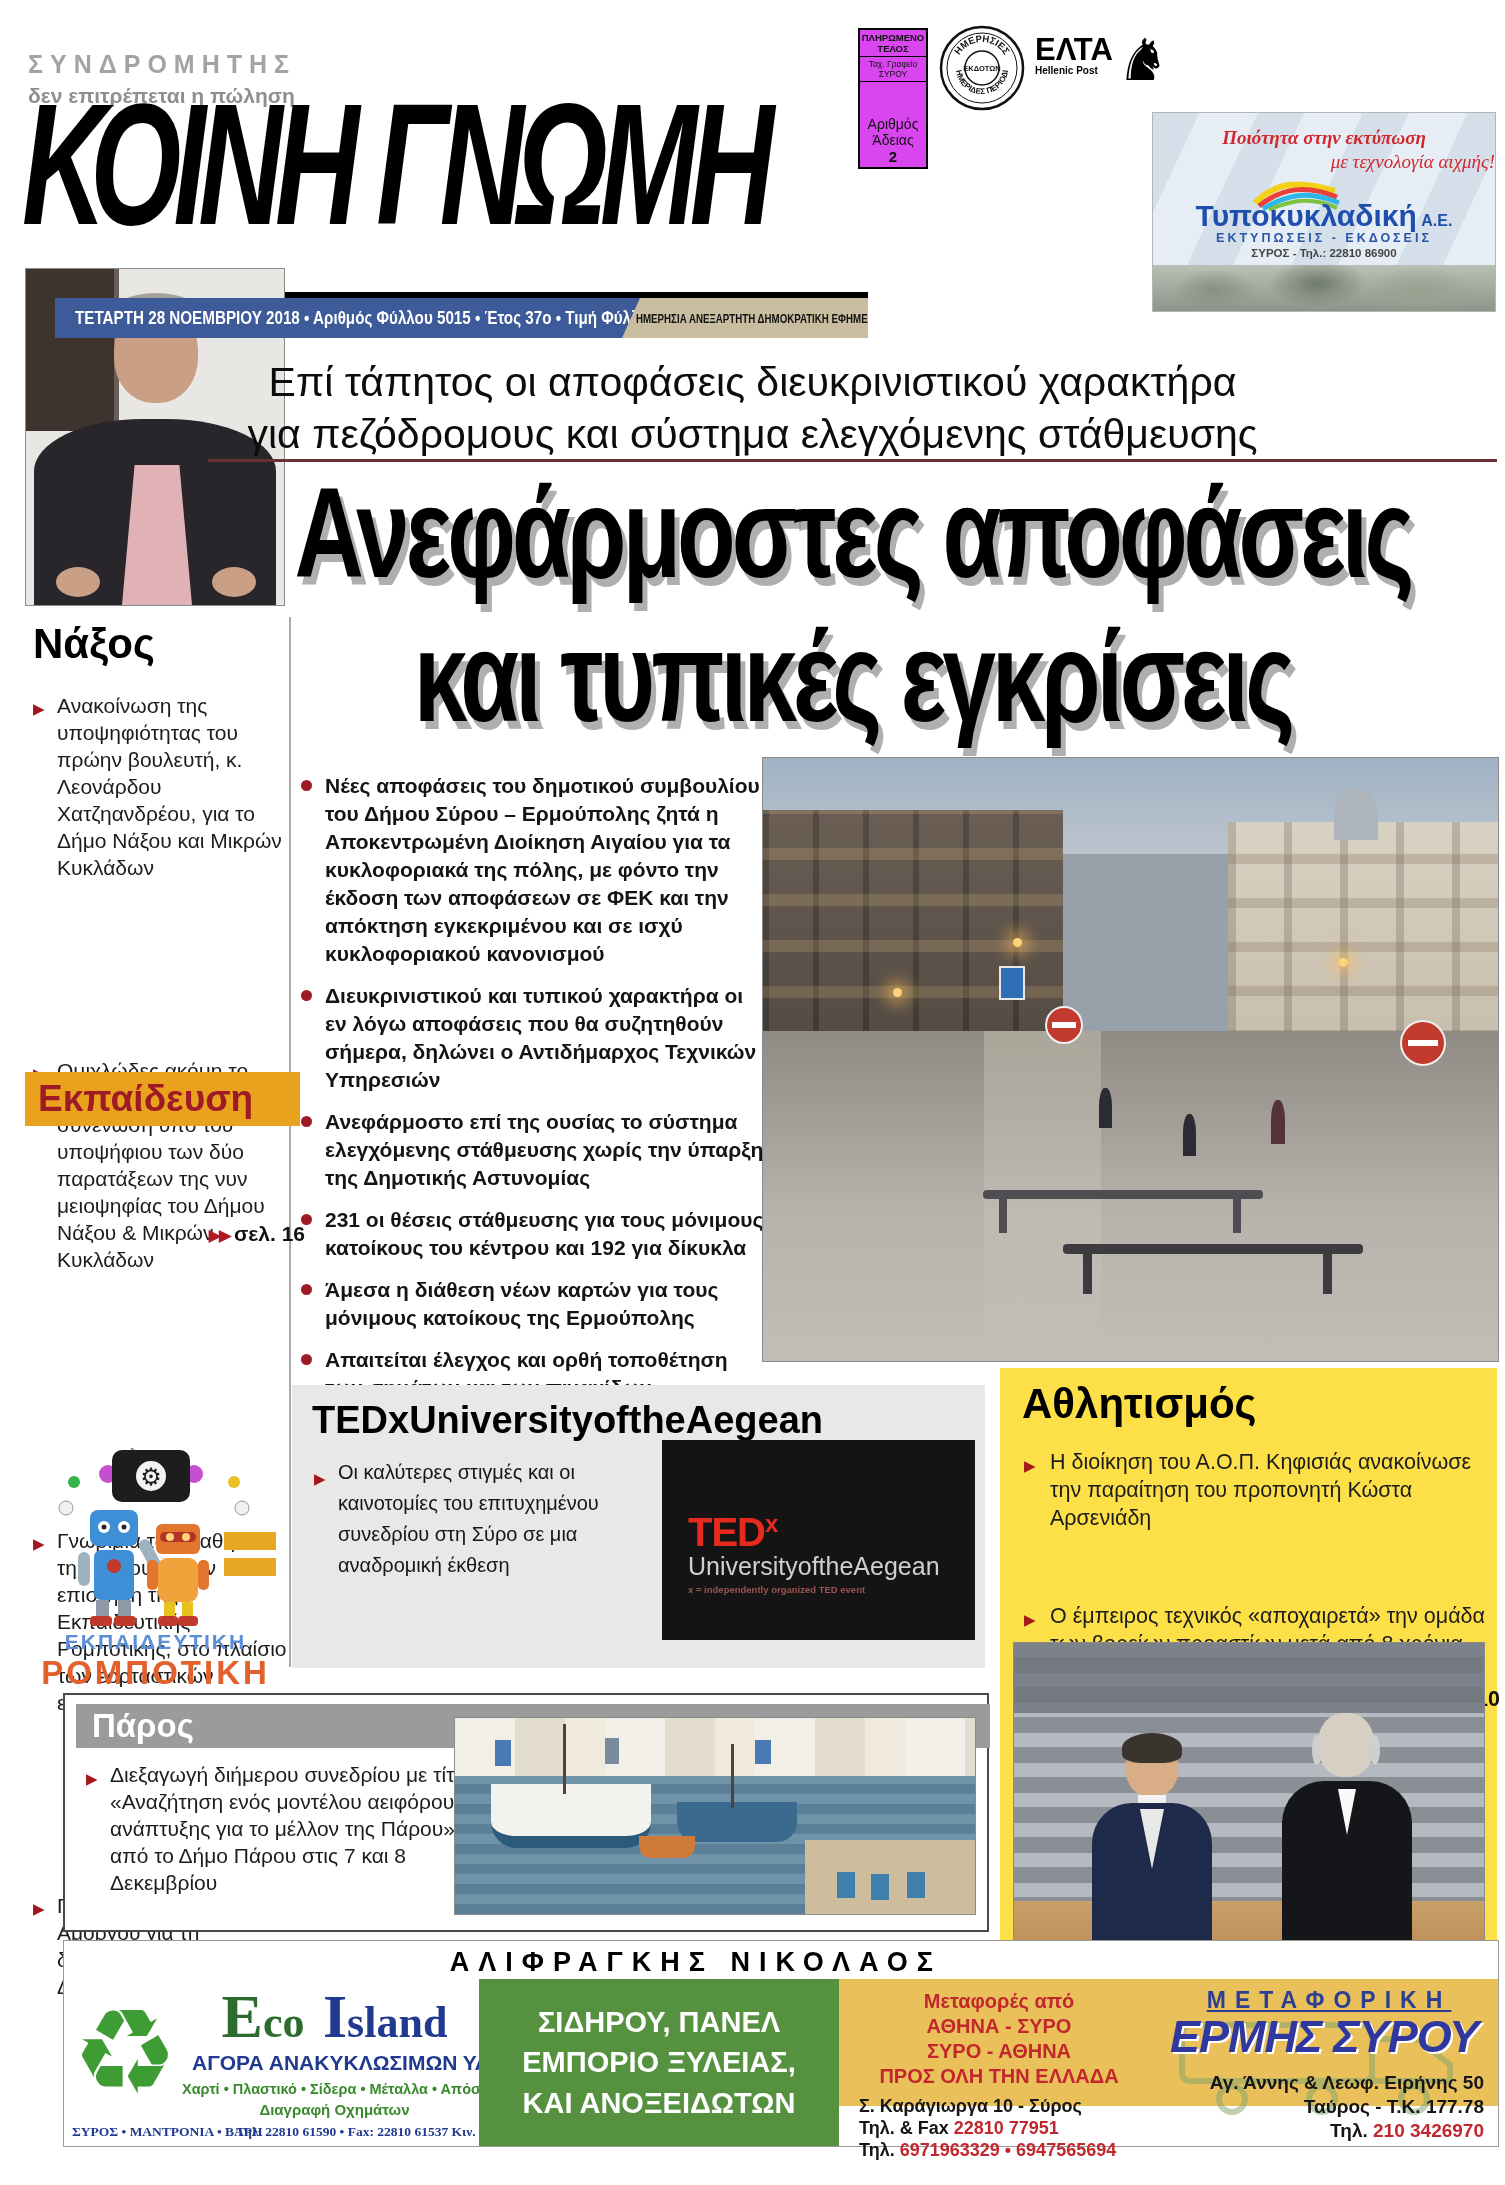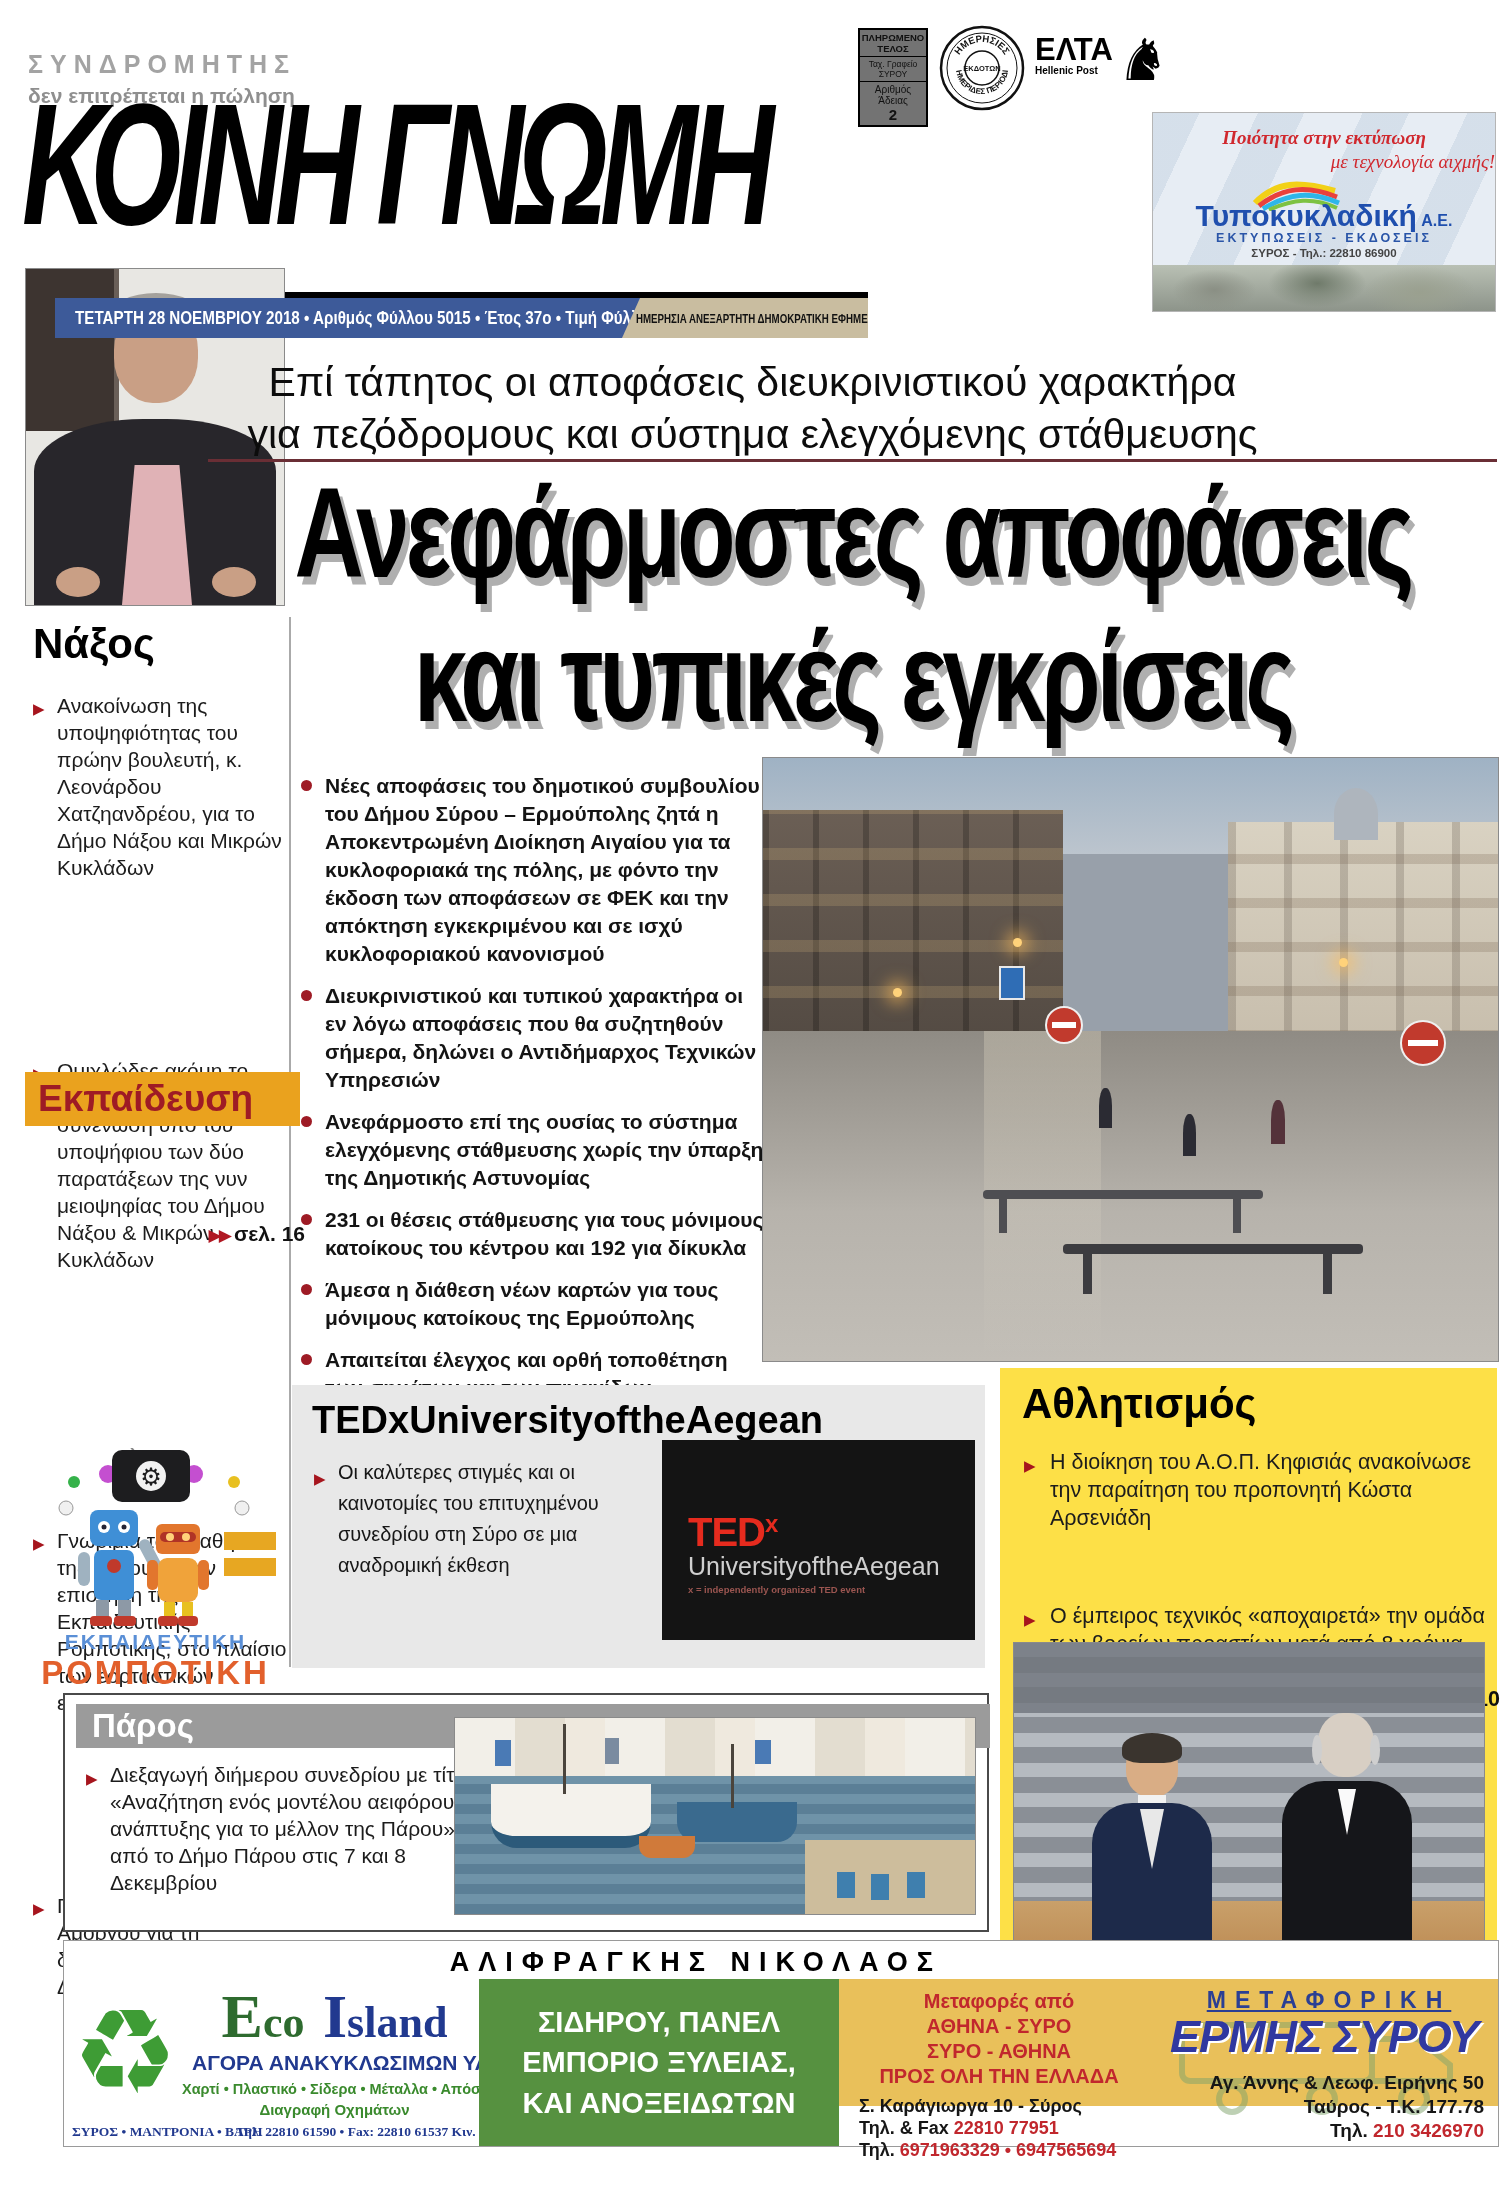--- a/index.html
+++ b/index.html
@@ -5,21 +5,21 @@
   html,body{margin:0;padding:0;background:#fff;}
   #page{position:relative;width:1505px;height:2185px;background:#fff;overflow:hidden;
         font-family:"Liberation Sans","DejaVu Sans",sans-serif;color:#111;}
   .ab{position:absolute;}
   .nw{white-space:nowrap;}
   
   .subscriber{font-weight:700;font-size:25px;color:#a3a3a3;letter-spacing:7px;}
   .subnote{font-weight:700;font-size:21px;color:#8f8f8f;}
   .mast{display:inline-block;font-style:italic;font-weight:900;font-size:150px;line-height:1;
         letter-spacing:-10px;transform:scale(0.78,1.15);transform-origin:0 0;color:#000;}
-  .postal{width:66px;border:2px solid #000;background:#737373;font-size:9px;text-align:center;}
+  .postal{width:66px;border:2px solid #000;background:#d946ef;font-size:9px;text-align:center;}
   .postal .r{border-bottom:1px solid #000;padding:2px 1px;}
   .postal .r:last-child{border-bottom:none;}
   .postal b{display:block;font-size:9.5px;}
   .elta-name{font-weight:900;font-size:31px;line-height:1;color:#000;}
   .elta-sub{font-weight:700;font-size:10px;color:#000;}
   .horse{font-size:58px;line-height:.9;transform:scaleX(-1);display:inline-block;color:#000;}
   
   .blackrule{background:#000;height:6px;}
   .dateblue{background:#3d5a99;height:40px;display:flex;align-items:center;
             clip-path:polygon(0 0,100% 0,calc(100% - 18px) 100%,0 100%);z-index:3;}
@@ -101,21 +101,21 @@
   <div class="ab postal" style="left:858px;top:28px;">
     <div class="r">
         <b>ΠΛΗΡΩΜΕΝΟ</b>
         <b>ΤΕΛΟΣ</b>
       </div>
     <div class="r">
         <span style="display:block;font-size:8.5px;">Ταχ. Γραφείο</span>
         <span style="display:block;font-size:8.5px;">ΣΥΡΟΥ</span>
       </div>
     <div class="r">
-        <span style="display:block;font-size:10px;">Αριθμός Άδειας</span>
+        <span style="display:block;font-size:14px;margin-top:32px;">Αριθμός Άδειας</span>
         <b style="font-size:15px;">2</b>
       </div>
   </div>
 
   <div class="ab" style="left:938px;top:24px;">
     <svg width="88" height="88" viewBox="0 0 88 88">
       <circle cx="44" cy="44" r="41" fill="none" stroke="#111" stroke-width="2.5"></circle>
       <circle cx="44" cy="44" r="35" fill="none" stroke="#111" stroke-width="1"></circle>
       <circle cx="44" cy="44" r="17" fill="none" stroke="#111" stroke-width="1.5"></circle>
       <defs>

